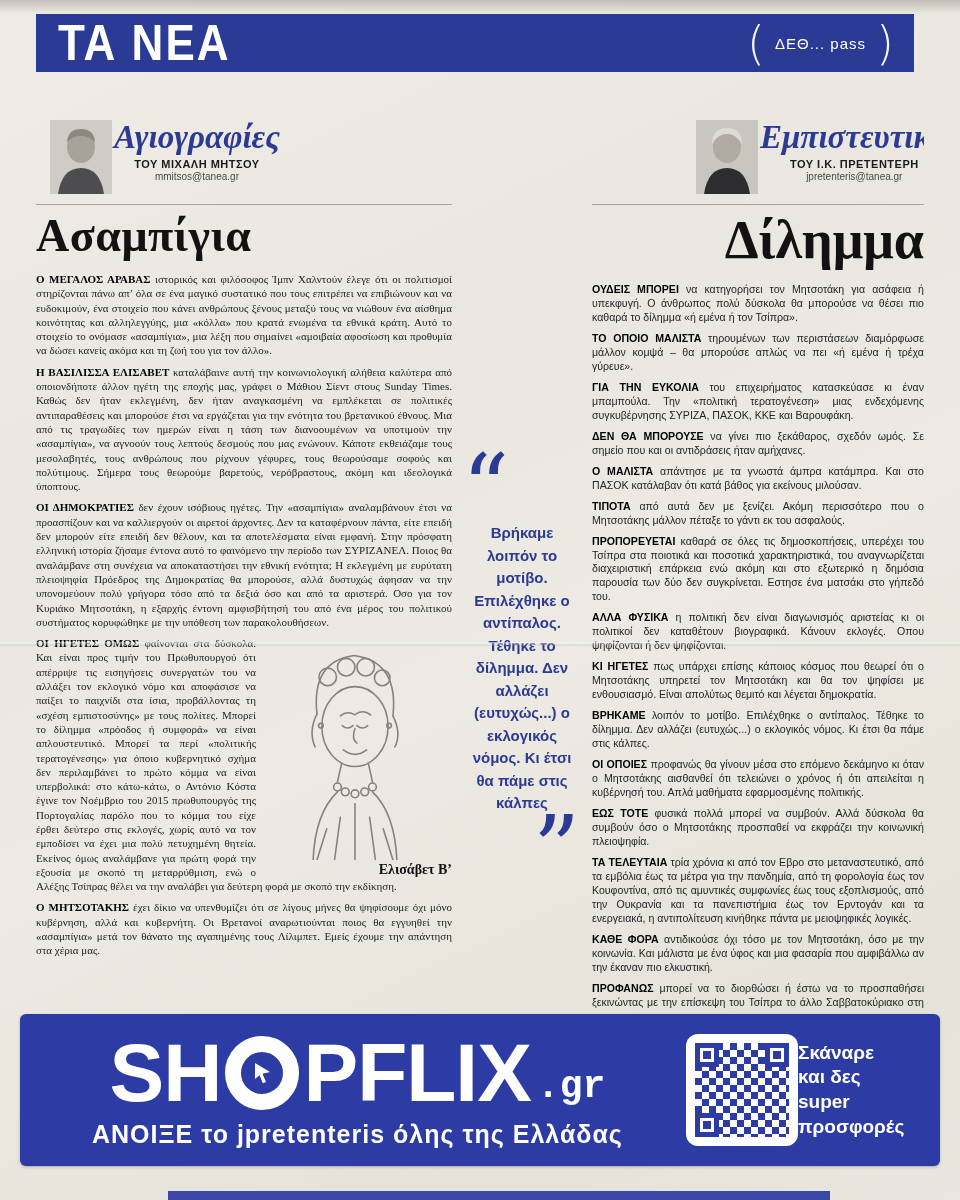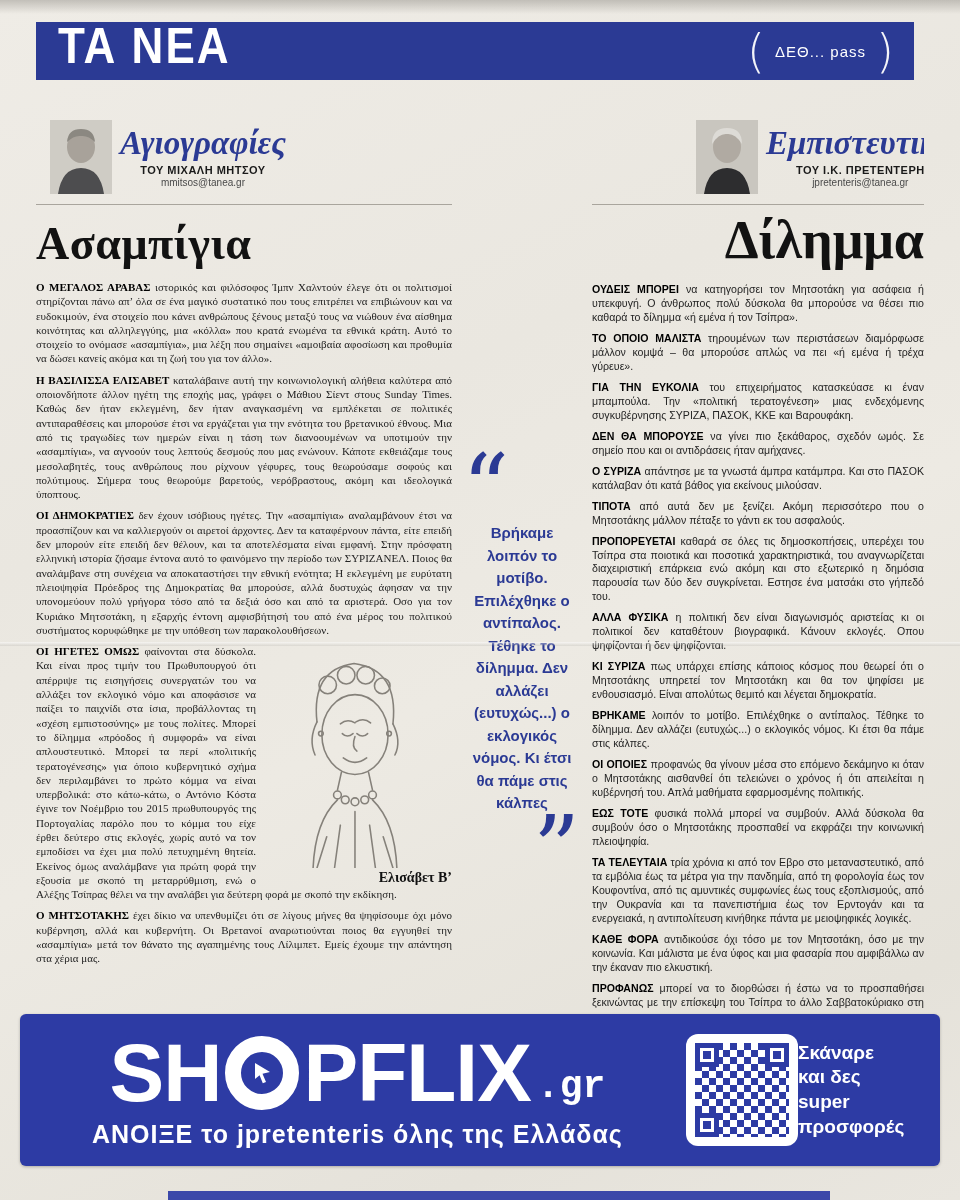--- a/index.html
+++ b/index.html
@@ -5,48 +5,48 @@
   html,body{margin:0;padding:0;}
   body{width:960px;height:1200px;overflow:hidden;background:#c8c5bf;font-family:"Liberation Serif",serif;}
   .page{position:relative;width:960px;height:1200px;overflow:hidden;
     background:linear-gradient(155deg,#efece6 0%,#eae7e0 35%,#edeae3 55%,#e5e2da 85%,#e9e6df 100%);}
   .top-edge{position:absolute;top:0;left:0;right:0;height:14px;
     background:linear-gradient(180deg,rgba(140,137,130,.45),rgba(140,137,130,0));}
   .crease{position:absolute;left:0;right:0;top:642px;height:4px;
     background:linear-gradient(180deg,rgba(255,255,255,.55),rgba(60,58,52,.10));}
 
   
-  .masthead{position:absolute;left:36px;top:22px;width:878px;height:58px;background:#2b3a94;
-    display:flex;justify-content:space-between;padding:0 20px 0 22px;box-sizing:border-box;}
+  .masthead{position:absolute;left:36px;top:14px;width:878px;height:58px;background:#2b3a94;
+    display:flex;align-items:center;justify-content:space-between;padding:0 20px 0 22px;box-sizing:border-box;}
   .masthead-logo{color:#fff;font-family:"Liberation Sans",sans-serif;font-weight:800;
     font-size:44px;letter-spacing:2px;transform:scaleY(1.12);transform-origin:left center;}
   .deth-badge{display:flex;align-items:center;gap:10px;color:#fff;font-family:"Liberation Sans",sans-serif;}
   .bracket{font-size:46px;font-weight:300;line-height:1;opacity:.95;font-family:"DejaVu Sans",sans-serif;}
   .deth-text{font-size:15px;letter-spacing:1px;}
 
   
   .content{position:absolute;left:36px;top:116px;width:888px;height:892px;overflow:hidden;}
   .columns{display:flex;gap:14px;height:100%;}
   .col-left{width:416px;flex:none;}
   .col-mid{width:112px;flex:none;position:relative;}
   .col-right{flex:1;min-width:0;}
 
-  .col-header{display:flex;align-items:center;gap:8px;padding:4px 0 10px 14px;
+  .col-header{display:flex;align-items:flex-start;gap:2px;padding:4px 0 10px 14px;
     border-bottom:1px solid #a9a59d;}
   .col-header.right{justify-content:flex-start;padding-left:104px;}
   .portrait{width:62px;height:74px;flex:none;overflow:hidden;background:#d6d3cc;}
   .portrait svg{display:block;width:100%;height:100%;}
   .col-header-text{display:flex;flex-direction:column;align-items:center;}
   .col-title{color:#2b3a94;font-style:italic;font-weight:bold;font-size:33px;line-height:1.05;
     font-family:"Liberation Serif",serif;}
   .byline{font-family:"Liberation Sans",sans-serif;font-size:11px;font-weight:bold;
     letter-spacing:.5px;color:#1a1a1a;margin-top:3px;}
   .email{font-family:"Liberation Sans",sans-serif;font-size:10px;color:#4a4a4a;margin-top:1px;}
 
-  .headline-left{font-size:46px;font-weight:bold;color:#121212;margin:12px 0 10px 0;
+  .headline-left{font-size:46px;font-weight:bold;color:#121212;margin:4px 0 10px 0;
     font-family:"Liberation Serif",serif;letter-spacing:.5px;}
   .headline-right{font-size:54px;font-weight:bold;color:#121212;text-align:right;margin:4px 0 12px 0;
     font-family:"Liberation Serif",serif;}
 
   .body-serif p{font-size:11px;line-height:1.3;text-align:justify;color:#222;margin:0 0 7px 0;
     font-family:"Liberation Serif",serif;}
   .body-serif p strong{color:#000;}
   .body-sans p{font-size:10.6px;line-height:1.32;text-align:justify;color:#242424;margin:0 0 7px 0;
     font-family:"Liberation Sans",sans-serif;}
   .body-sans p strong{color:#000;}
@@ -197,25 +197,25 @@
           </div>
         </div>
 
         <h1 class="headline-right">Δίλημμα</h1>
 
         <div class="body-sans">
             <p><strong>ΟΥΔΕΙΣ ΜΠΟΡΕΙ </strong>να κατηγορήσει τον Μητσοτάκη για ασάφεια ή υπεκφυγή. Ο άνθρωπος πολύ δύσκολα θα μπορούσε να θέσει πιο καθαρά το δίλημμα «ή εμένα ή τον Τσίπρα».</p>
             <p><strong>ΤΟ ΟΠΟΙΟ ΜΑΛΙΣΤΑ </strong>τηρουμένων των περιστάσεων διαμόρφωσε μάλλον κομψά – θα μπορούσε απλώς να πει «ή εμένα ή τρέχα γύρευε».</p>
             <p><strong>ΓΙΑ ΤΗΝ ΕΥΚΟΛΙΑ </strong>του επιχειρήματος κατασκεύασε κι έναν μπαμπούλα. Την «πολιτική τερατογένεση» μιας ενδεχόμενης συγκυβέρνησης ΣΥΡΙΖΑ, ΠΑΣΟΚ, ΚΚΕ και Βαρουφάκη.</p>
             <p><strong>ΔΕΝ ΘΑ ΜΠΟΡΟΥΣΕ </strong>να γίνει πιο ξεκάθαρος, σχεδόν ωμός. Σε σημείο που και οι αντιδράσεις ήταν αμήχανες.</p>
-            <p><strong>Ο ΣΥΡΙΖΑ </strong>απάντησε με τα γνωστά άμπρα κατάμπρα. Και στο ΠΑΣΟΚ κατάλαβαν ότι κατά βάθος για εκείνους μιλούσαν.</p>
+            <p><strong>Ο ΜΑΛΙΣΤΑ </strong>απάντησε με τα γνωστά άμπρα κατάμπρα. Και στο ΠΑΣΟΚ κατάλαβαν ότι κατά βάθος για εκείνους μιλούσαν.</p>
             <p><strong>ΤΙΠΟΤΑ </strong>από αυτά δεν με ξενίζει. Ακόμη περισσότερο που ο Μητσοτάκης μάλλον πέταξε το γάντι εκ του ασφαλούς.</p>
             <p><strong>ΠΡΟΠΟΡΕΥΕΤΑΙ </strong>καθαρά σε όλες τις δημοσκοπήσεις, υπερέχει του Τσίπρα στα ποιοτικά και ποσοτικά χαρακτηριστικά, του αναγνωρίζεται διαχειριστική επάρκεια ενώ ακόμη και στο εξωτερικό η δημόσια παρουσία των δύο δεν συγκρίνεται. Εστησε ένα ματσάκι στο γήπεδό του.</p>
             <p><strong>ΑΛΛΑ ΦΥΣΙΚΑ </strong>η πολιτική δεν είναι διαγωνισμός αριστείας κι οι πολιτικοί δεν καταθέτουν βιογραφικά. Κάνουν εκλογές. Οπου ψηφίζονται ή δεν ψηφίζονται.</p>
-            <p><strong>ΚΙ ΣΥΡΙΖΑ </strong>πως υπάρχει επίσης κάποιος κόσμος που θεωρεί ότι ο Μητσοτάκης υπηρετεί τον Μητσοτάκη και θα τον ψηφίσει με ενθουσιασμό. Είναι απολύτως θεμιτό και λέγεται δημοκρατία.</p>
+            <p><strong>ΚΙ ΗΓΕΤΕΣ </strong>πως υπάρχει επίσης κάποιος κόσμος που θεωρεί ότι ο Μητσοτάκης υπηρετεί τον Μητσοτάκη και θα τον ψηφίσει με ενθουσιασμό. Είναι απολύτως θεμιτό και λέγεται δημοκρατία.</p>
             <p><strong>ΒΡΗΚΑΜΕ </strong>λοιπόν το μοτίβο. Επιλέχθηκε ο αντίπαλος. Τέθηκε το δίλημμα. Δεν αλλάζει (ευτυχώς...) ο εκλογικός νόμος. Κι έτσι θα πάμε στις κάλπες.</p>
             <p><strong>ΟΙ ΟΠΟΙΕΣ </strong>προφανώς θα γίνουν μέσα στο επόμενο δεκάμηνο κι όταν ο Μητσοτάκης αισθανθεί ότι τελειώνει ο χρόνος ή ότι απειλείται η κυβέρνησή του. Απλά μαθήματα εφαρμοσμένης πολιτικής.</p>
             <p><strong>ΕΩΣ ΤΟΤΕ </strong>φυσικά πολλά μπορεί να συμβούν. Αλλά δύσκολα θα συμβούν όσο ο Μητσοτάκης προσπαθεί να εκφράζει την κοινωνική πλειοψηφία.</p>
             <p><strong>ΤΑ ΤΕΛΕΥΤΑΙΑ </strong>τρία χρόνια κι από τον Εβρο στο μεταναστευτικό, από τα εμβόλια έως τα μέτρα για την πανδημία, από τη φορολογία έως τον Κουφοντίνα, από τις αμυντικές συμφωνίες έως τους εξοπλισμούς, από την Ουκρανία και τα πανεπιστήμια έως τον Ερντογάν και τα ενεργειακά, η αντιπολίτευση κινήθηκε πάντα με μειοψηφικές λογικές.</p>
             <p><strong>ΚΑΘΕ ΦΟΡΑ </strong>αντιδικούσε όχι τόσο με τον Μητσοτάκη, όσο με την κοινωνία. Και μάλιστα με ένα ύφος και μια φασαρία που αμφιβάλλω αν την έκαναν πιο ελκυστική.</p>
             <p><strong>ΠΡΟΦΑΝΩΣ </strong>μπορεί να το διορθώσει ή έστω να το προσπαθήσει ξεκινώντας με την επίσκεψη του Τσίπρα το άλλο Σαββατοκύριακο στη Θεσσαλονίκη.</p>
           </div>
       </div>
     </div>
   </div>

